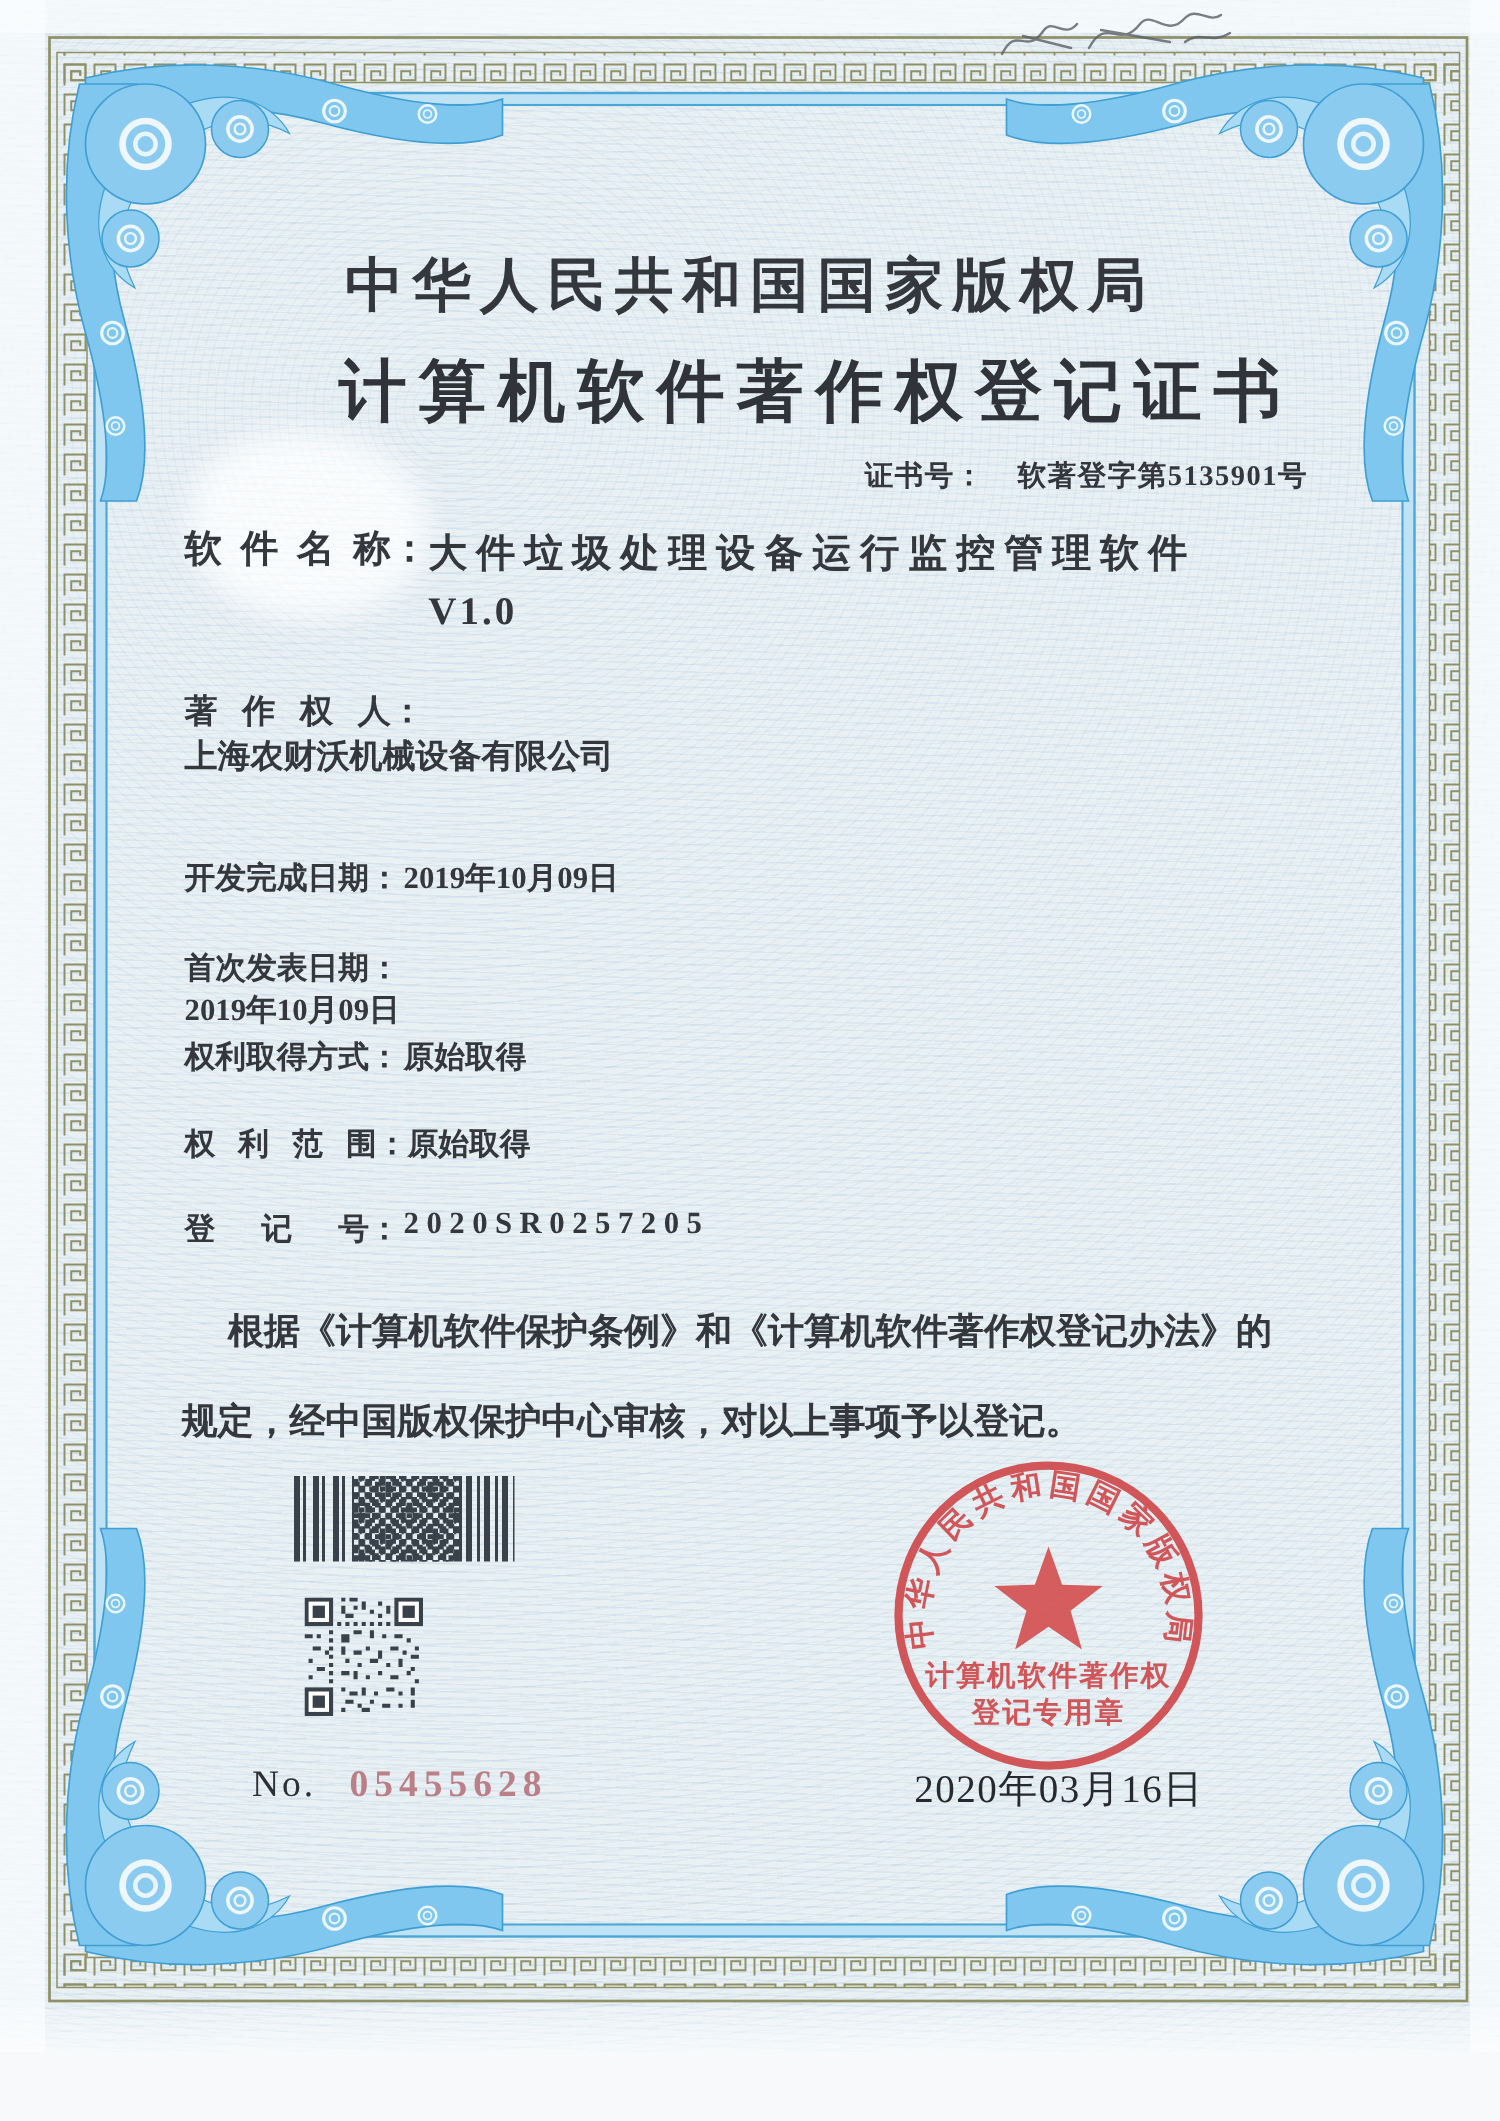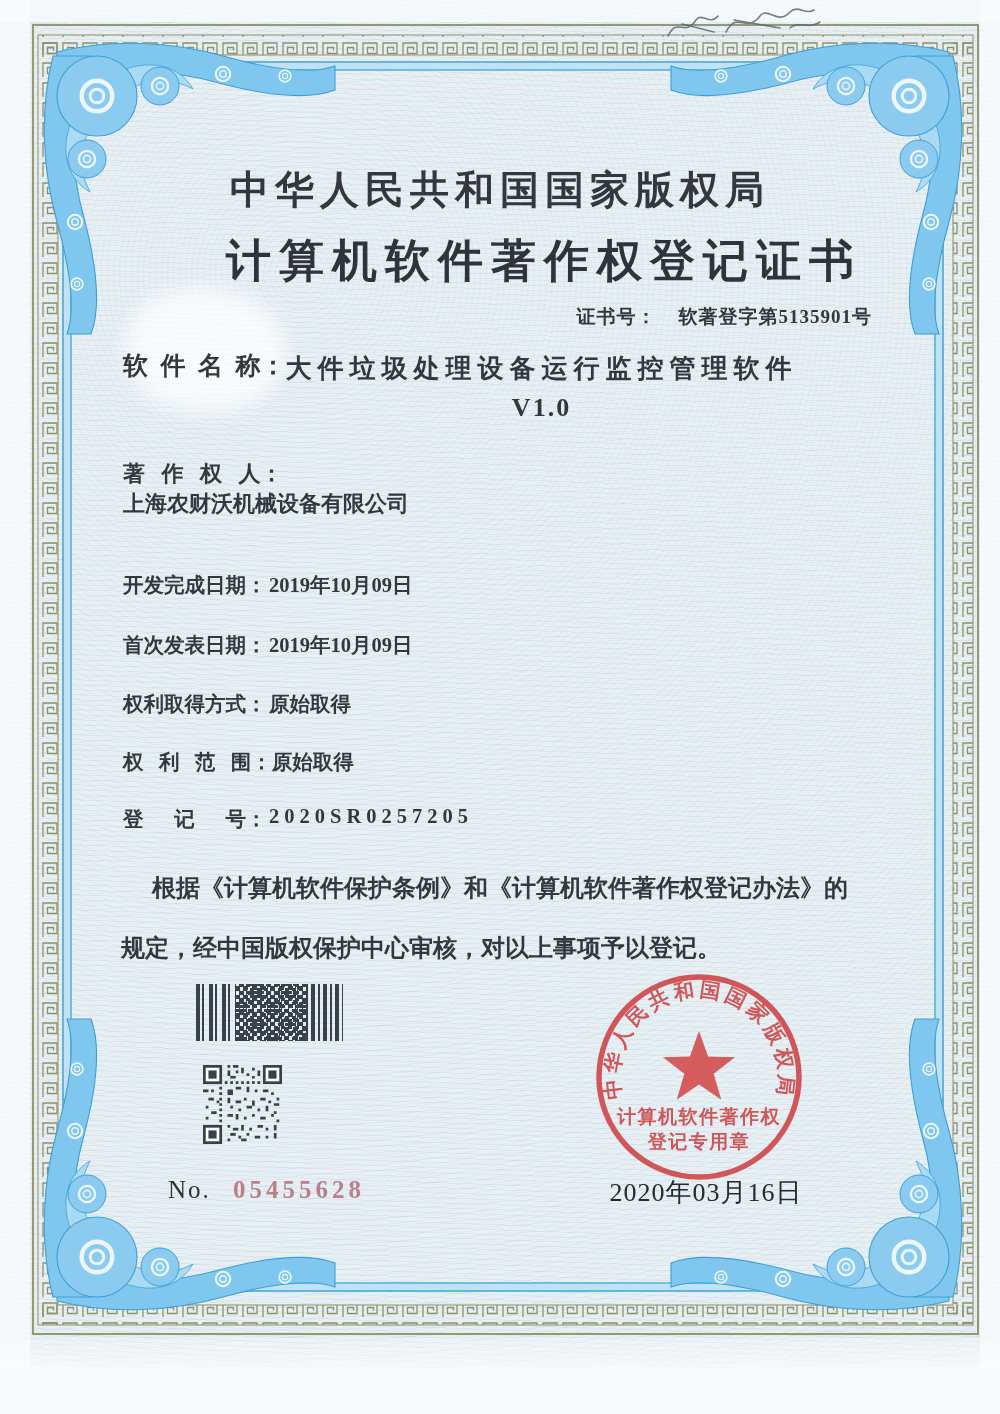--- a/index.html
+++ b/index.html
@@ -43,28 +43,28 @@
     font-size:45px;font-weight:bold;letter-spacing:8px;color:#303439;margin-left:44px;
   }
   .cert-no{
     right:128px;top:304px;z-index:3;
     font-size:19px;font-weight:bold;color:#33373c;letter-spacing:1px;
   }
   .cert-no .gap{display:inline-block;width:22px;}
   
   .row{left:123px;z-index:3;display:flex;align-items:flex-start;color:#34383d;}
   .row-label{white-space:pre;font-weight:bold;flex:0 0 auto;}
-  .row-value{font-weight:600;text-align:center;}
+  .row-value{font-weight:600;}
   .row-sw{top:349px;font-size:25px;}
   .row-sw .row-label{min-width:134px;}
   .row-sw .row-value{font-size:26px;letter-spacing:6px;line-height:39px;}
   .row-sw .v2{letter-spacing:2px;}
   .row-holder{top:459px;font-size:22px;flex-direction:column;}
   .row-holder .row-label{min-width:146px;}
-  .row-dev{top:571px;}  .row-pub{top:631px;}
+  .row-dev{top:571px;}  .row-pub{top:631px;flex-direction:column;}
   .row-acq{top:690px;}  .row-scope{top:748px;} .row-reg{top:805px;}
   .row-sm{font-size:20.5px;}
   .row-sm .row-label{min-width:146px;}
   .row-reg .row-value{letter-spacing:5px;}
   
   .statement{
     left:121px;top:858px;width:762px;z-index:3;
     font-size:24px;font-weight:bold;color:#34383d;line-height:60px;
   }
   .statement .l1{text-indent:31px;}

